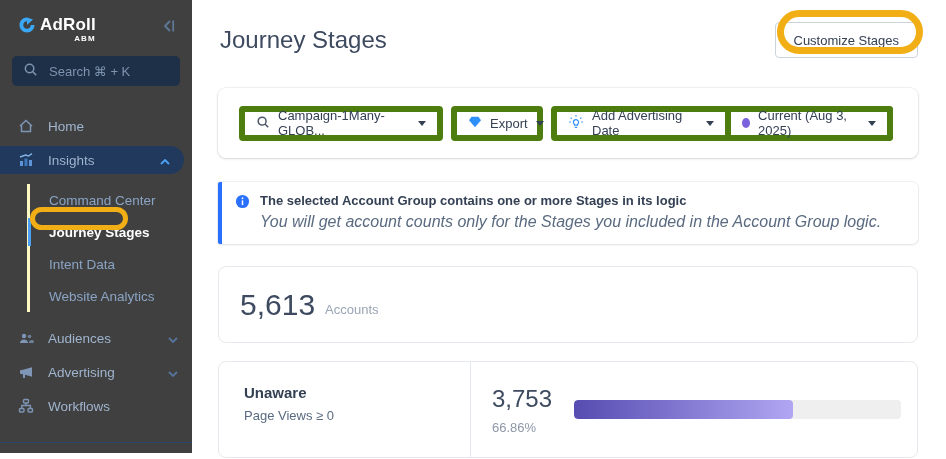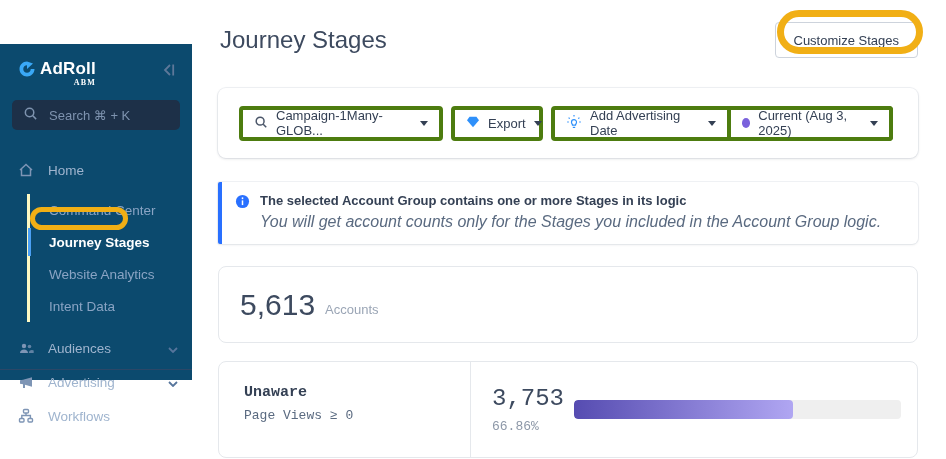--- a/index.html
+++ b/index.html
@@ -1,25 +1,25 @@
 <!DOCTYPE html>
 <html><head>
 <meta charset="utf-8">
 <style>
   * { box-sizing: border-box; margin: 0; padding: 0; }
   html,body { width: 946px; height: 459px; overflow: hidden; }
   body { font-family: "Liberation Sans", sans-serif; background: #fff; display: flex; position: relative; }
 
   
-  .sidebar { width: 192px; min-width: 192px; height: 336px; background: #0c4a6e; position: relative; margin-top: 44px; }
+  .sidebar { width: 192px; min-width: 192px; height: 453px; background: #404040; position: relative; }
   .logo-row { display: flex; align-items: flex-start; padding: 16px 16px 0 18px; }
   .brand-block { display: flex; align-items: flex-start; gap: 4px; }
   .brand-texts { display: flex; flex-direction: column; }
   .brand-name { color: #fff; font-size: 17px; font-weight: bold; letter-spacing: .2px; line-height: 18px; }
-  .brand-sub { color: #fff; font-size: 8px; font-weight: bold; letter-spacing: 1.2px; text-align: right; font-family: Liberation Serif, serif; }
+  .brand-sub { color: #fff; font-size: 8px; font-weight: bold; letter-spacing: 1.2px; text-align: right; }
   .collapse-btn { margin-left: auto; margin-top: 3px; cursor: pointer; }
   .search-box { margin: 13px 12px 0 12px; height: 30px; background: #1D3048; border-radius: 5px;
                 display: flex; align-items: center; gap: 11px; padding: 0 11px; cursor: pointer; }
   .search-text { color: #7E93AF; font-size: 13px; }
   .nav { margin-top: 26px; }
   .nav-item { height: 28px; display: flex; align-items: center; gap: 14px; padding: 0 14px 0 18px;
               color: #9FB4CE; font-size: 13.5px; cursor: pointer; margin-bottom: 6px; }
   .nav-item .chev { margin-left: auto; }
   .nav-item.pill { background: #20395C; border-radius: 0 14px 14px 0; margin-right: 8px; margin-top: 0; }
   .nav-item .ico { width: 16px; display: flex; justify-content: center; }
@@ -34,41 +34,41 @@
   .main { flex: 1; background: #fff; }
   .main-header { display: flex; align-items: center; justify-content: space-between; padding: 22px 28px 0 28px; }
   .page-title { font-size: 24px; color: #3D4A5F; font-weight: 500; }
   .customize-btn { height: 36px; padding: 0 18px; background: #fff; border: 1px solid #CDD3DC; border-radius: 4px;
                    font-size: 13px; color: #344054; cursor: pointer; font-family: inherit; }
   .content { padding: 0 28px 0 26px; }
 
   .toolbar-card { margin-top: 30px; height: 70px; border-radius: 8px; background: #fff;
                   box-shadow: 0 1px 3px rgba(16,24,40,.12), 0 0 0 1px #F1F3F6; display: flex; align-items: center;
                   padding: 0 21px; gap: 8px; }
-  .dd { height: 35px; border: 4px solid #4d7c0f; border-radius: 4px; display: flex; align-items: center; gap: 8px;
+  .dd { height: 35px; border: 6px solid #4d7c0f; border-radius: 4px; display: flex; align-items: center; gap: 8px;
         padding: 0 11px; font-size: 13px; color: #344054; background: #fff; cursor: pointer; }
   .dd-campaign { width: 204px; }
   .dd-export { width: 92px; }
   .dd-group { display: flex; }
   .dd-comparison { width: 180px; border-radius: 4px 0 0 4px; }
   .dd-current { width: 162px; border-radius: 0 4px 4px 0; border-left: none; }
   .caret { width: 0; height: 0; border-left: 4px solid transparent; border-right: 4px solid transparent;
            border-top: 5px solid #344054; margin-left: auto; }
   .purple-dot { width: 10px; height: 10px; border-radius: 50%; background: #7A62DC; }
 
   .banner { margin-top: 24px; border-left: 4px solid #2970FF; background: #fff; border-radius: 2px 6px 6px 2px;
             box-shadow: 0 1px 3px rgba(16,24,40,.08), 0 0 0 1px #F1F3F6; padding: 11px 16px 13px 13px;
             display: flex; gap: 10px; }
   .banner-icon { margin-top: 1px; }
   .banner-title { font-size: 13px; font-weight: bold; color: #344054; }
   .banner-sub { font-size: 16px; color: #5A6A80; margin-top: 5px; font-style: italic; }
 
   .stat-card { border: 1px solid #E5E8EC; border-radius: 8px; background: #fff; display: flex; }
   .stat-card.total { margin-top: 22px; height: 77px; }
-  .stat-card.unaware { margin-top: 18px; height: 97px; font-family: Liberation Mono, monospace; }
+  .stat-card.unaware { margin-top: 18px; height: 97px; }
   .stat-left { width: 252px; min-width: 252px; border-right: 1px solid #E5E8EC; padding: 18px 0 0 25px; }
   .stat-card.unaware .stat-left { padding-top: 22px; }
   .stat-title { font-size: 15px; font-weight: bold; color: #344054; }
   .stat-sub { font-size: 13px; color: #5A6A80; margin-top: 7px; }
   .stat-right { flex: 1; display: flex; align-items: center; padding-left: 21px; }
   .big-value { font-size: 30px; color: #3D4A5F; }
   .unit-label { font-size: 13px; color: #9AA5B5; margin-left: 10px; margin-top: 10px; }
   .value-block { width: 58px; display: flex; flex-direction: column; }
   .mid-value { font-size: 24px; color: #3D4A5F; }
   .pct-label { font-size: 13px; color: #8C97A7; margin-top: 7px; }
@@ -118,33 +118,49 @@
   <nav class="nav">
     <div class="nav-item">
       <span class="ico">
         <svg width="16" height="16" viewBox="0 0 16 16" fill="none" stroke="#7E95B5" stroke-width="1.5">
             <path d="M2 8L8 2.5L14 8M3.5 7v6.5h9V7"></path>
           </svg>
       </span>
       <span>Home</span>
     </div>
 
+    <div class="nav-item pill">
+      <span class="ico">
+        <svg width="16" height="16" viewBox="0 0 16 16">
+            <rect x="2" y="9" width="3" height="5" fill="#5E95D6"></rect>
+            <rect x="6.5" y="6.5" width="3" height="7.5" fill="#3E78BC"></rect>
+            <rect x="11" y="8" width="3" height="6" fill="#5E95D6"></rect>
+            <path d="M2 5l5.5-2 3 1L14 1.6" stroke="#7FB3E8" stroke-width="1.4" fill="none"></path>
+          </svg>
+      </span>
+      <span>Insights</span>
+      <span class="chev">
+        <svg width="10" height="6" viewBox="0 0 10 6" fill="none" stroke="#4BA3F8" stroke-width="1.8">
+            <path d="M1 5l4-4 4 4"></path>
+          </svg>
+      </span>
+    </div>
 
     <div class="submenu">
       <div class="submenu-item">
         <span>Command Center</span>
       </div>
       <div class="submenu-item active">
         <span>Journey Stages</span>
       </div>
       <div class="submenu-item">
+        <span>Intent Data</span>
+      </div>
+      <div class="submenu-item">
         <span>Website Analytics</span>
-      </div>
-      <div class="submenu-item">
-        <span>Intent Data</span>
       </div>
     </div>
 
     <div class="nav-item">
       <span class="ico">
         <svg width="16" height="16" viewBox="0 0 16 16" fill="#7E95B5">
             <circle cx="6" cy="6" r="2.2"></circle>
             <path d="M2 13c0-2.2 1.8-3.5 4-3.5s4 1.3 4 3.5z"></path>
             <circle cx="11.5" cy="6.5" r="1.8" opacity=".75"></circle>
             <path d="M10.8 13c.1-1.8 1.2-3 3.2-3 .6 0 1.2.2 1.7.6V13z" opacity=".75"></path>

